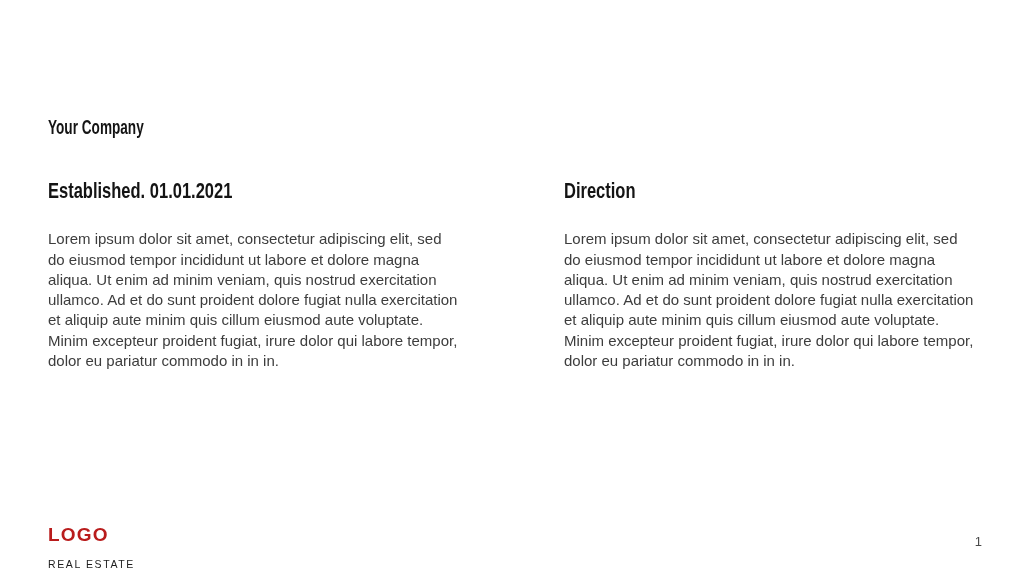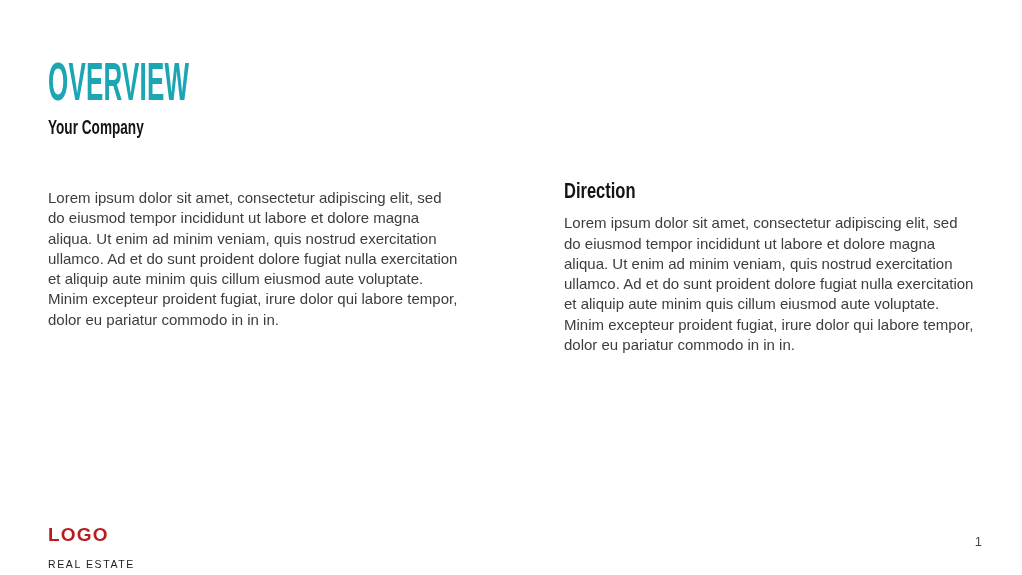--- a/index.html
+++ b/index.html
@@ -52,21 +52,21 @@
     gap: 105px;
   }
   .column { width: 412px; }
   .column-heading {
     font-size: 22px;
     line-height: 1.15;
     color: #141414;
   }
   .column-heading .condensed { transform: scaleX(0.75); }
   .column-body {
-    margin-top: 10px;
+    margin-top: 26px;
     font-size: 15px;
     line-height: 20.3px;
     color: #3d3d3d;
   }
 
   .footer-logo {
     position: absolute;
     left: 48px;
     top: 525px;
   }
@@ -90,27 +90,27 @@
     top: 534px;
     font-size: 13px;
     color: #4a4a4a;
   }
 </style>
 </head>
 <body>
 
 <div class="slide">
 
-  <h1 class="slide-title"><span class="condensed">OVERVIEW</span></h1>
 
   <h2 class="slide-subtitle"><span class="condensed">Your Company</span></h2>
 
   <div class="columns">
 
     <div class="column">
+      <h3 class="column-heading"><span class="condensed">Established. 01.01.2021</span></h3>
       <p class="column-body">Lorem ipsum dolor sit amet, consectetur adipiscing elit, sed do eiusmod tempor incididunt ut labore et dolore magna aliqua. Ut enim ad minim veniam, quis nostrud exercitation ullamco. Ad et do sunt proident dolore fugiat nulla exercitation et aliquip aute minim quis cillum eiusmod aute voluptate. Minim excepteur proident fugiat, irure dolor qui labore tempor, dolor eu pariatur commodo in in in.</p>
     </div>
 
     <div class="column">
       <h3 class="column-heading"><span class="condensed">Direction</span></h3>
       <p class="column-body">Lorem ipsum dolor sit amet, consectetur adipiscing elit, sed do eiusmod tempor incididunt ut labore et dolore magna aliqua. Ut enim ad minim veniam, quis nostrud exercitation ullamco. Ad et do sunt proident dolore fugiat nulla exercitation et aliquip aute minim quis cillum eiusmod aute voluptate. Minim excepteur proident fugiat, irure dolor qui labore tempor, dolor eu pariatur commodo in in in.</p>
     </div>
 
   </div>
 

